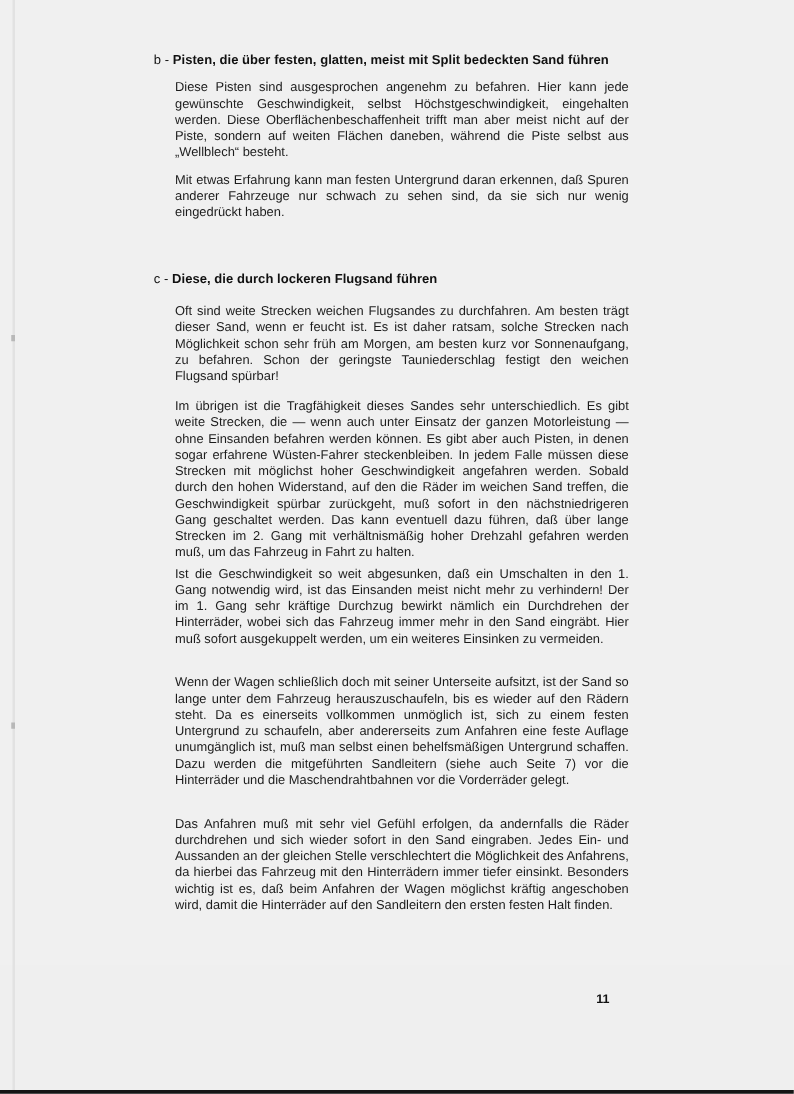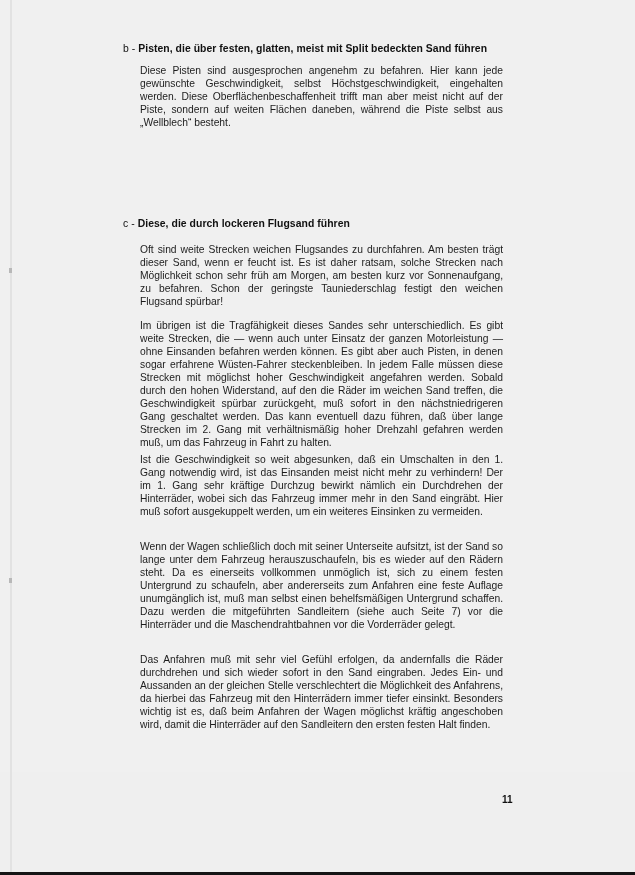--- a/index.html
+++ b/index.html
@@ -63,40 +63,41 @@
       left: 140px;
       width: 363px;
       font-size: 10.3px;
       line-height: 13px;
       text-align: justify;
       color: #1c1c1c;
       hyphens: manual;
     }
     .page-number {
       position: absolute;
-      left: 502px;
+      left: 477px;
       top: 794px;
       font-size: 10px;
       font-weight: bold;
       color: #111;
     }
   </style>
 </head>
 <body>
 
 <div class="page">
   <div class="binding-edge"></div>
   <div class="margin-mark" style="top:268px"></div>
   <div class="margin-mark" style="top:578px"></div>
 
   <div class="heading" style="top:43px">
     <span class="marker">b -</span>
     <span>Pisten, die über festen, glatten, meist mit Split bedeckten Sand führen</span>
   </div>
   <p class="para" style="top:54px">Diese Pisten sind ausgesprochen angenehm zu befahren. Hier kann jede gewünschte Geschwindigkeit, selbst Höchstgeschwindigkeit, eingehalten werden. Diese Oberflächenbeschaffenheit trifft man aber meist nicht auf der Piste, sondern auf weiten Flächen daneben, während die Piste selbst aus „Wellblech“ besteht.</p>
+  <p class="para" style="top:128px">Mit etwas Erfahrung kann man festen Untergrund daran erkennen, daß Spuren anderer Fahrzeuge nur schwach zu sehen sind, da sie sich nur wenig eingedrückt haben.</p>
 
   <div class="heading" style="top:218px">
     <span class="marker">c -</span>
     <span>Diese, die durch lockeren Flugsand führen</span>
   </div>
   <p class="para" style="top:233px">Oft sind weite Strecken weichen Flugsandes zu durchfahren. Am besten trägt dieser Sand, wenn er feucht ist. Es ist daher ratsam, solche Strecken nach Möglichkeit schon sehr früh am Morgen, am besten kurz vor Sonnen­aufgang, zu befahren. Schon der geringste Tauniederschlag festigt den weichen Flugsand spürbar!</p>
   <p class="para" style="top:309px">Im übrigen ist die Tragfähigkeit dieses Sandes sehr unterschiedlich. Es gibt weite Strecken, die — wenn auch unter Einsatz der ganzen Motor­leistung — ohne Einsanden befahren werden können. Es gibt aber auch Pisten, in denen sogar erfahrene Wüsten-Fahrer steckenbleiben. In jedem Falle müssen diese Strecken mit möglichst hoher Geschwindigkeit ange­fahren werden. Sobald durch den hohen Widerstand, auf den die Räder im weichen Sand treffen, die Geschwindigkeit spürbar zurückgeht, muß sofort in den nächstniedrigeren Gang geschaltet werden. Das kann even­tuell dazu führen, daß über lange Strecken im 2. Gang mit verhältnismäßig hoher Drehzahl gefahren werden muß, um das Fahrzeug in Fahrt zu halten.</p>
   <p class="para" style="top:443px">Ist die Geschwindigkeit so weit abgesunken, daß ein Umschalten in den 1. Gang notwendig wird, ist das Einsanden meist nicht mehr zu verhindern! Der im 1. Gang sehr kräftige Durchzug bewirkt nämlich ein Durchdrehen der Hinterräder, wobei sich das Fahrzeug immer mehr in den Sand ein­gräbt. Hier muß sofort ausgekuppelt werden, um ein weiteres Einsinken zu vermeiden.</p>
   <p class="para" style="top:530px">Wenn der Wagen schließlich doch mit seiner Unterseite aufsitzt, ist der Sand so lange unter dem Fahrzeug herauszuschaufeln, bis es wieder auf den Rädern steht. Da es einerseits vollkommen unmöglich ist, sich zu einem festen Untergrund zu schaufeln, aber andererseits zum Anfahren eine feste Auflage unumgänglich ist, muß man selbst einen behelfs­mäßigen Untergrund schaffen. Dazu werden die mitgeführten Sandleitern (siehe auch Seite 7) vor die Hinterräder und die Maschendrahtbahnen vor die Vorderräder gelegt.</p>
   <p class="para" style="top:643px">Das Anfahren muß mit sehr viel Gefühl erfolgen, da andernfalls die Räder durchdrehen und sich wieder sofort in den Sand eingraben. Jedes Ein- und Aussanden an der gleichen Stelle verschlechtert die Möglichkeit des Anfahrens, da hierbei das Fahrzeug mit den Hinterrädern immer tiefer einsinkt. Besonders wichtig ist es, daß beim Anfahren der Wagen mög­lichst kräftig angeschoben wird, damit die Hinterräder auf den Sandleitern den ersten festen Halt finden.</p>

